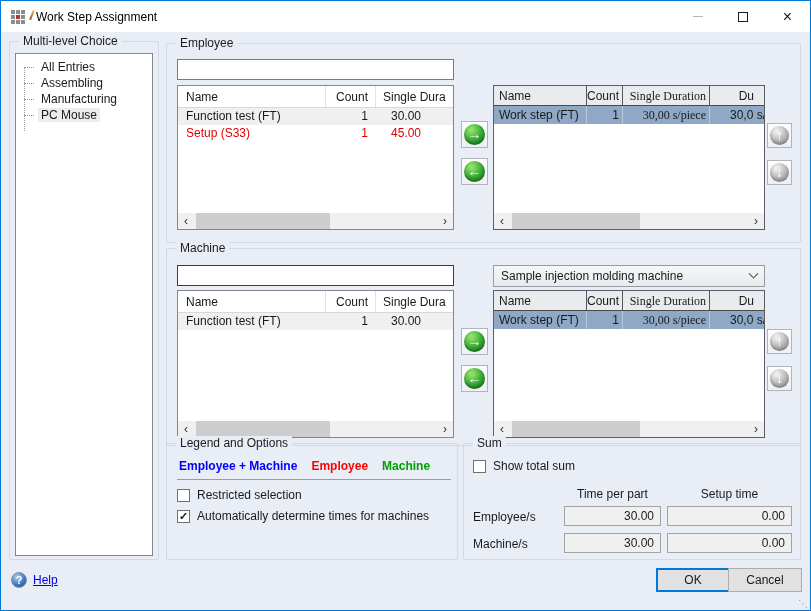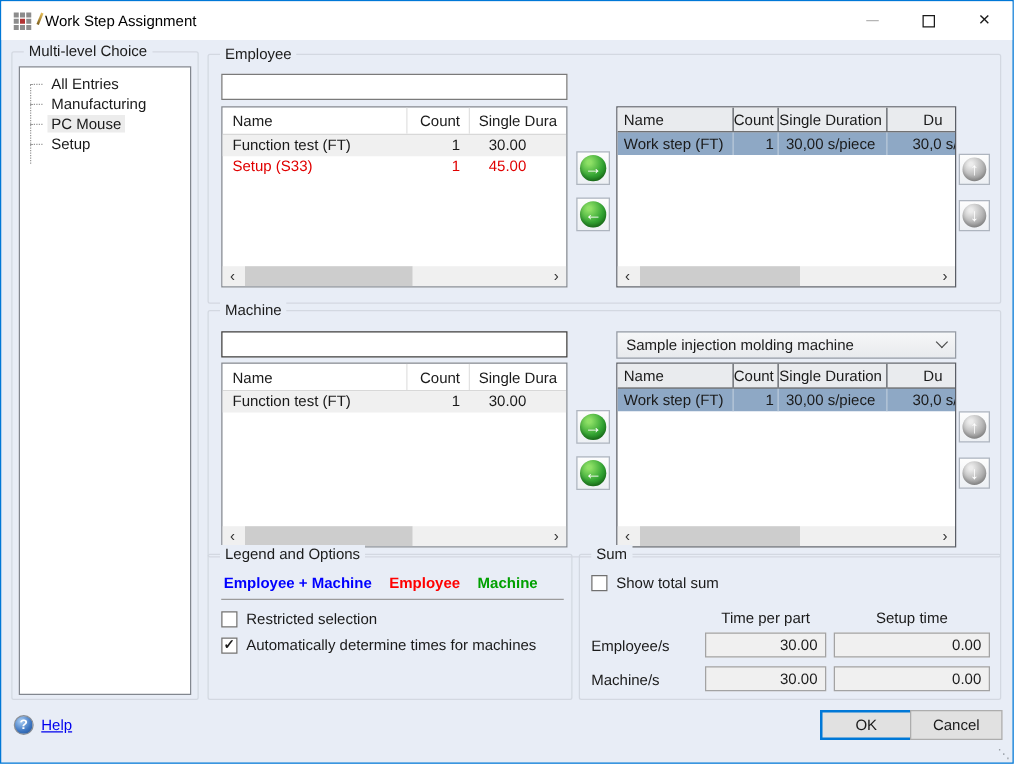--- a/index.html
+++ b/index.html
@@ -67,21 +67,21 @@
   .grid { position:absolute; width:272px; background:#fff; border:1px solid #5a5e66;
           display:flex; flex-direction:column; overflow:hidden; }
   .grid-head { display:flex; height:20px; background:#e9ebee; border-bottom:1px solid #4a4a4a; flex:none; }
   .grid-head > div { line-height:20px; overflow:hidden; white-space:nowrap; }
   .grid-head > div + div { border-left:1px solid #55595f; }
   .grid-row { display:flex; height:18px; background:#8ea8c5; flex:none; }
   .grid-row > div { line-height:18px; overflow:hidden; white-space:nowrap; }
   .grid-row > div + div { border-left:1px solid #bac9da; }
   .g-name  { width:92px; padding-left:5px; }
   .g-count { width:36px; text-align:right; padding-right:3px; }
-  .g-sdur  { width:87px; text-align:center; padding-right:3px; }
+  .g-sdur  { width:87px; text-align:right; padding-right:3px;font-family:Liberation Serif, serif; }
   .g-dur   { flex:1; text-align:right; padding-right:10px;padding-left:12px; }
   .grid-row .g-dur { text-align:left; padding-left:20px; }
 
   
   .combo { position:absolute; width:272px; height:22px; background:linear-gradient(#f6f7f8,#e8eaed);
            border:1px solid #959ba4; display:flex; align-items:center; padding:0 7px; }
   .combo-caret { margin-left:auto; width:7px; height:7px; border-right:1px solid #4c4c4c;
                  border-bottom:1px solid #4c4c4c; transform:rotate(45deg) translate(-2px,-2px); }
 
   
@@ -152,29 +152,29 @@
   <div class="groupbox" style="left:8px;top:40px;width:150px;height:519px">
     <span class="group-label">Multi-level Choice</span>
     <div class="treebox">
       <div class="tree-vline"></div>
       <div class="tree-item">
           <span class="tree-stub"></span>
           <span class="tree-label">All Entries</span>
         </div>
       <div class="tree-item">
           <span class="tree-stub"></span>
+          <span class="tree-label">Assembling</span>
+        </div>
+      <div class="tree-item">
+          <span class="tree-stub"></span>
           <span class="tree-label">Manufacturing</span>
         </div>
       <div class="tree-item">
           <span class="tree-stub"></span>
           <span class="tree-label sel">PC Mouse</span>
-        </div>
-      <div class="tree-item">
-          <span class="tree-stub"></span>
-          <span class="tree-label">Setup</span>
         </div>
     </div>
   </div>
 
   <div class="groupbox" style="left:165px;top:42px;width:635px;height:200px">
     <span class="group-label">Employee</span>
   </div>
 
   <input class="filter-input" style="left: 176px; top: 58px;" value="">
 

